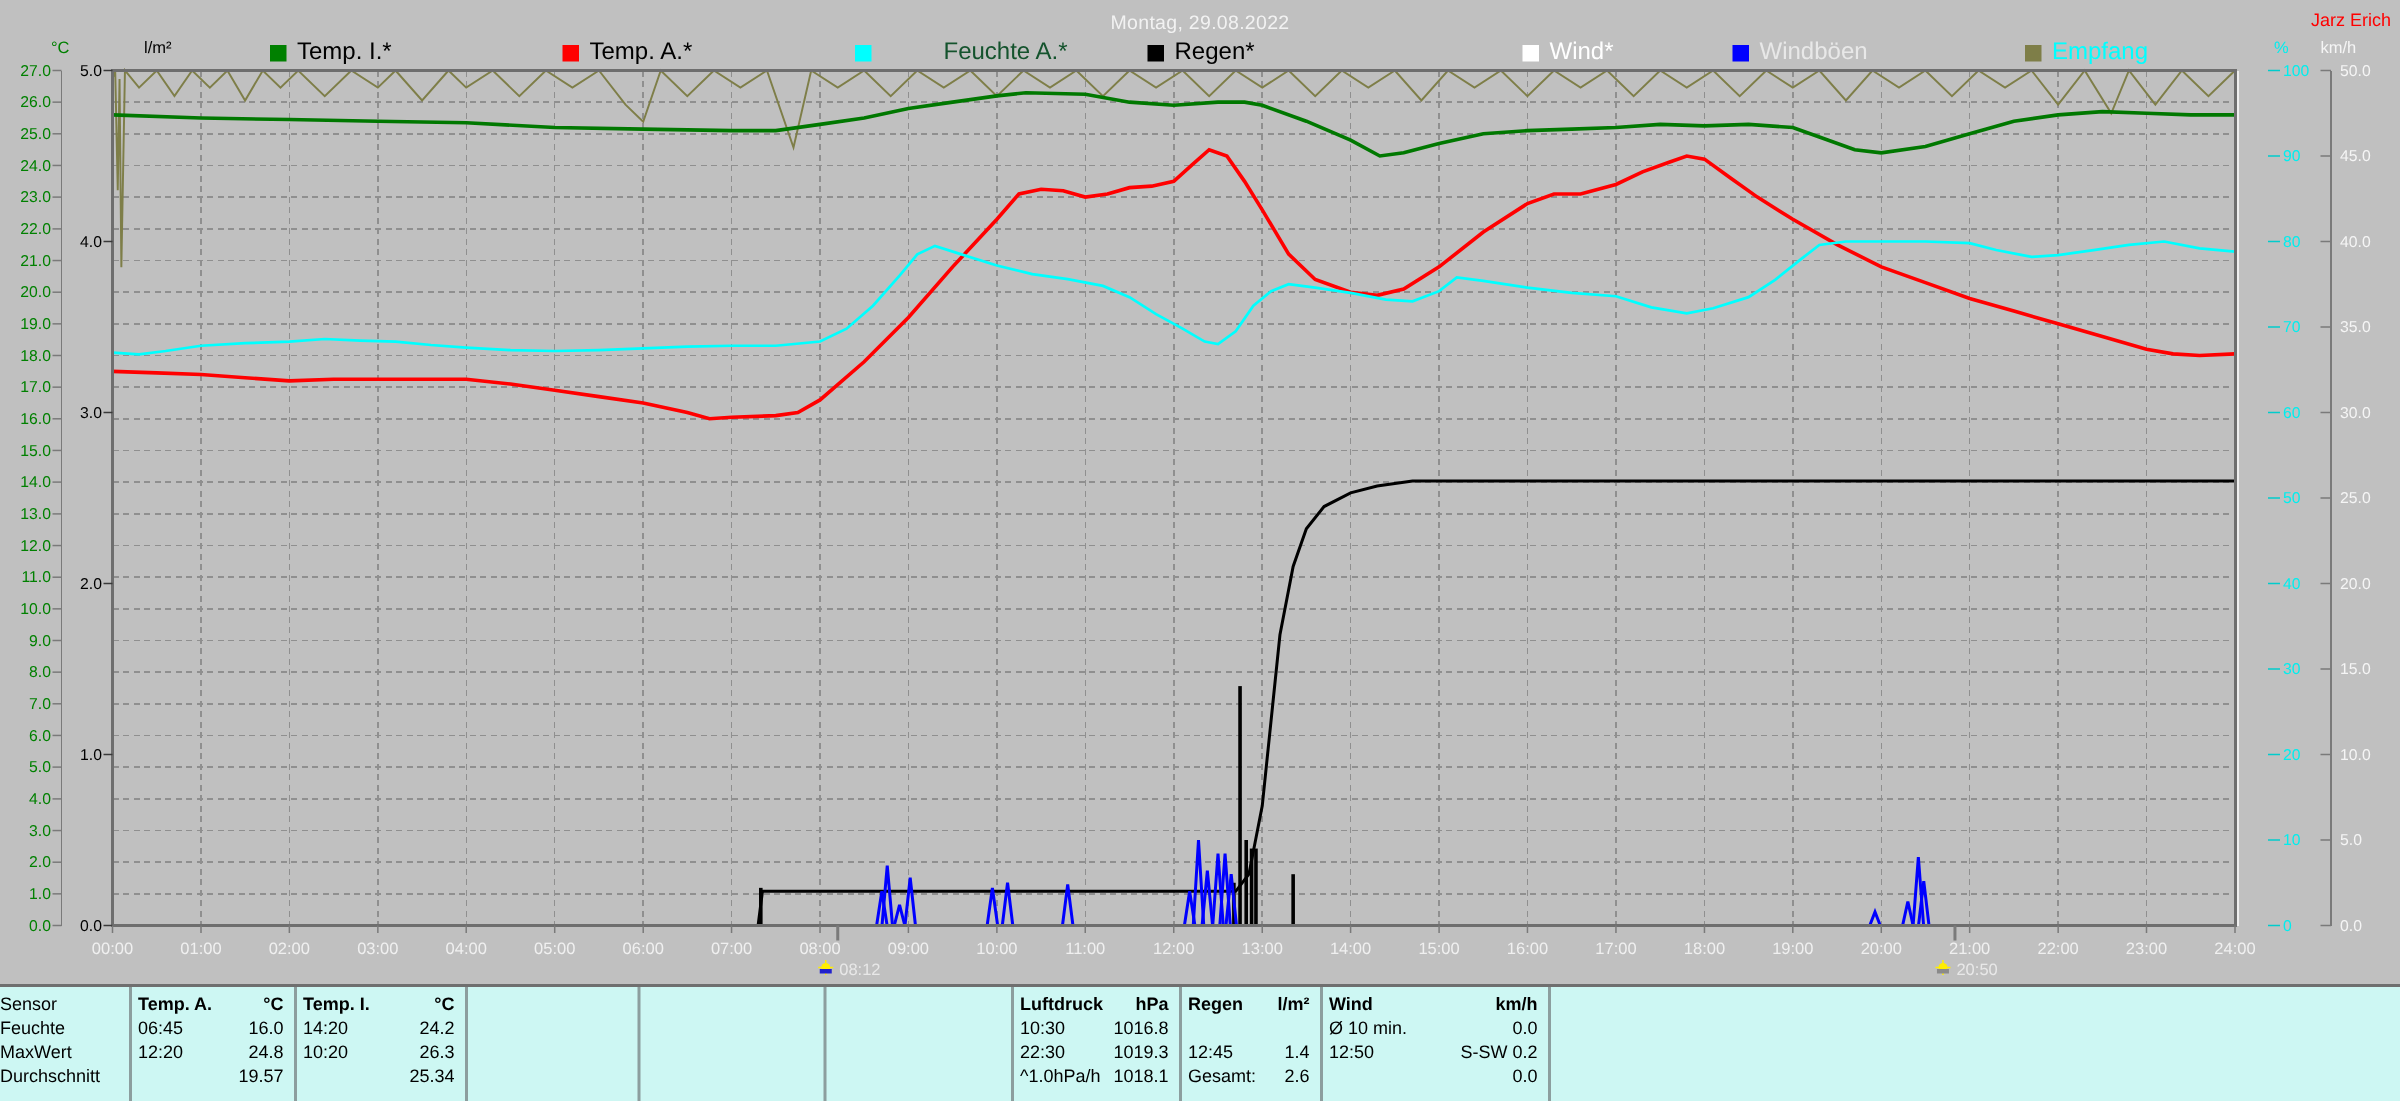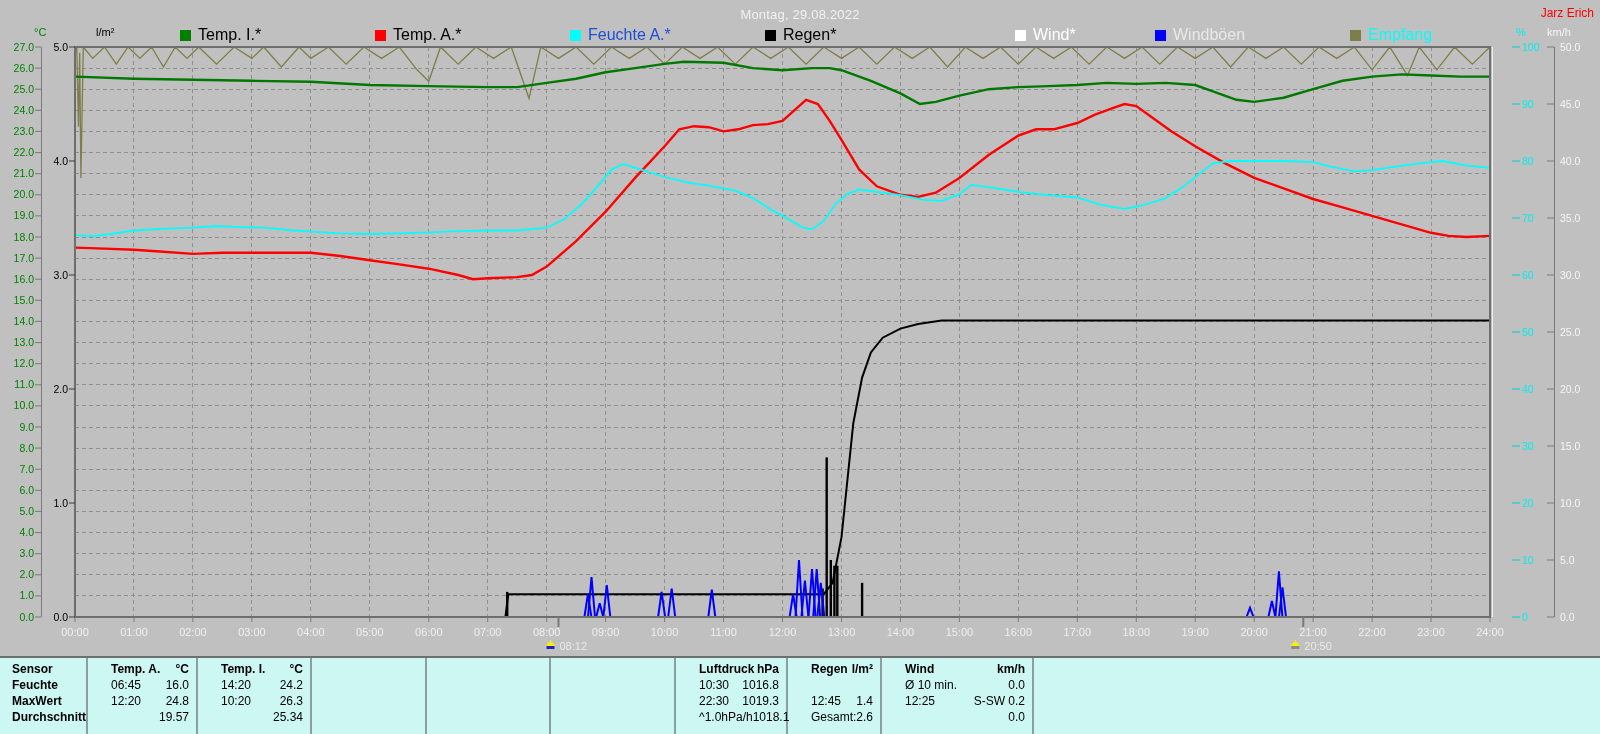--- a/index.html
+++ b/index.html
@@ -16,24 +16,24 @@
   .legend{position:absolute;top:28px;left:0;width:1510px;height:16px;}
   .legend-item{position:absolute;top:0;display:flex;align-items:center;height:14px;}
   .legend-swatch{width:11px;height:11px;display:inline-block;margin-right:7px;}
   .legend-label{font-size:16px;white-space:nowrap;}
   #chart{position:absolute;top:0;left:0;}
   .stats{position:absolute;left:0;top:656px;width:1600px;height:78px;background:#cdf7f3;
          border-top:2px solid #6f6f6f;box-sizing:border-box;display:flex;font-size:12px;color:#000;}
   .stat-col{box-sizing:border-box;border-right:2px solid #8c9e9e;padding-top:3px;}
   .stat-col:last-child{border-right:none;}
   .stat-row{height:16px;line-height:16px;display:flex;white-space:nowrap;}
-  .stat-row .t{margin-left:23px;}
+  .stat-row .t{margin-left:4px;}
   .stat-row .v{margin-left:auto;margin-right:7px;}
   .stat-row.hdr{font-weight:bold;}
-  .rowlabels .stat-row{font-weight:bold;padding-left:12px;}
+  .rowlabels .stat-row{font-weight:normal;padding-left:0;}
 </style>
 </head>
 <body>
 
 <div class="screen">
   <svg id="chart" width="1600" height="656">
       <rect x="75" y="47" width="1415" height="570" fill="#c0c0c0"></rect>
       <g stroke="#8f8f8f" stroke-width="1" stroke-dasharray="4 3" shape-rendering="crispEdges">
         <line x1="133.95833333333334" y1="47" x2="133.95833333333334" y2="617"></line>
         <line x1="192.91666666666669" y1="47" x2="192.91666666666669" y2="617"></line>
@@ -326,21 +326,21 @@
       <div class="legend-item" style="left: 180px;">
         <span class="legend-swatch" style="background: rgb(0, 128, 0);"></span>
         <span class="legend-label" style="color: rgb(0, 0, 0);">Temp. I.*</span>
       </div>
       <div class="legend-item" style="left: 375px;">
         <span class="legend-swatch" style="background: rgb(255, 0, 0);"></span>
         <span class="legend-label" style="color: rgb(0, 0, 0);">Temp. A.*</span>
       </div>
       <div class="legend-item" style="left: 570px;">
         <span class="legend-swatch" style="background: rgb(0, 255, 255);"></span>
-        <span class="legend-label" style="color: #1d4ed8;">Feuchte A.*</span>
+        <span class="legend-label" style="color: #14532d; margin-left: 41px;">Feuchte A.*</span>
       </div>
       <div class="legend-item" style="left: 765px;">
         <span class="legend-swatch" style="background: rgb(0, 0, 0);"></span>
         <span class="legend-label" style="color: rgb(0, 0, 0);">Regen*</span>
       </div>
       <div class="legend-item" style="left: 1015px;">
         <span class="legend-swatch" style="background: rgb(255, 255, 255);"></span>
         <span class="legend-label" style="color: rgb(255, 255, 255);">Wind*</span>
       </div>
       <div class="legend-item" style="left: 1155px;">
@@ -488,21 +488,21 @@
       <div class="stat-col" style="width: 152px;">
         <div class="stat-row hdr">
           <span class="t">Wind</span>
           <span class="v">km/h</span>
         </div>
         <div class="stat-row">
           <span class="t">Ø 10 min.</span>
           <span class="v">0.0</span>
         </div>
         <div class="stat-row">
-          <span class="t">12:25</span>
+          <span class="t">12:50</span>
           <span class="v">S-SW 0.2</span>
         </div>
         <div class="stat-row">
           <span class="t"></span>
           <span class="v">0.0</span>
         </div>
       </div>
       <div class="stat-col" style="width: 515px;">
         <div class="stat-row hdr">
           <span class="t"></span>

